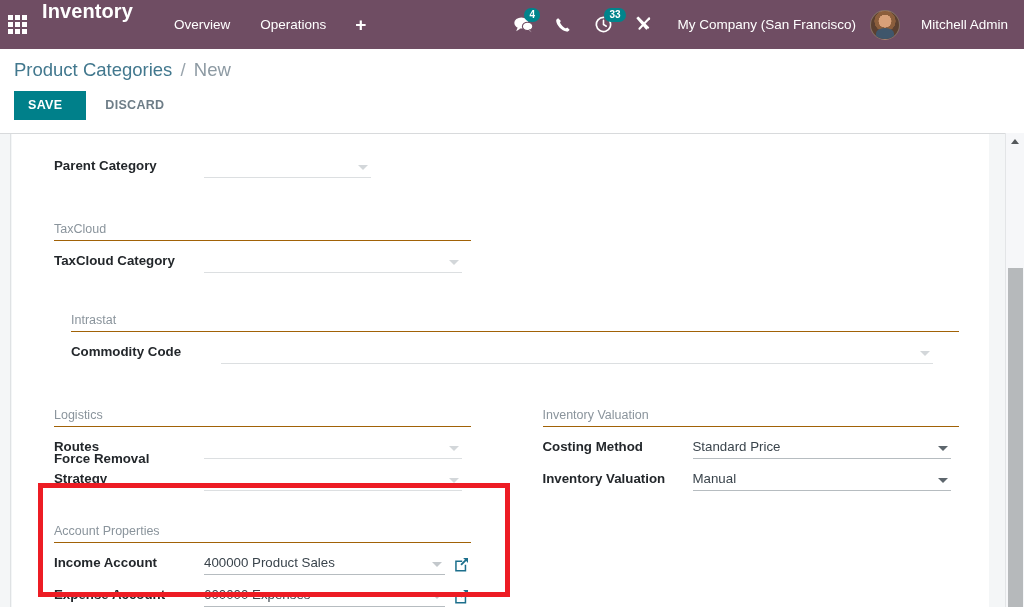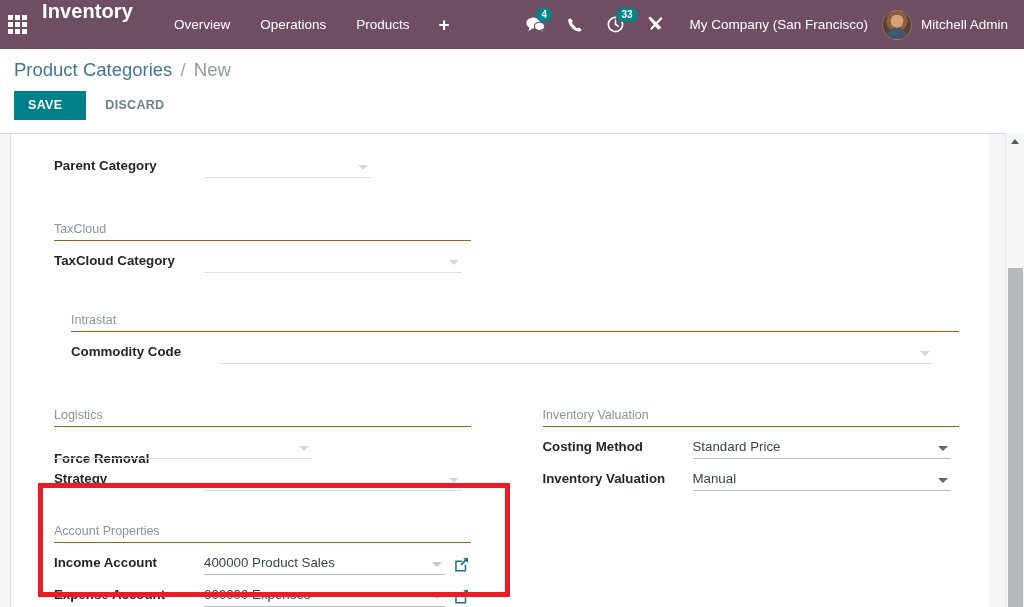--- a/index.html
+++ b/index.html
@@ -58,21 +58,21 @@
     position: absolute; top: 8px; left: 21px;
     background: #00848c; color: #fff;
     font-size: 10px; font-weight: bold;
     border-radius: 9px; padding: 1px 5px 2px 5px;
     line-height: 11px; min-width: 15px; text-align: center;
   }
   .company {
     font-size: 13.5px; padding: 0 14px; cursor: pointer;
     line-height: 49px;
   }
-  .usermenu { display: flex; align-items: center; cursor: pointer; padding-right: 6px; }
+  .usermenu { display: flex; align-items: center; cursor: pointer; padding-right: 6px; gap: 12px; }
   .avatar {
     width: 30px; height: 30px; border-radius: 50%;
     margin-right: 9px; overflow: hidden;
     background: radial-gradient(circle at 50% 36%, #d7a079 0 28%, #8b5e3c 29% 46%, #5b4030 47% 100%);
     position: relative; border: 1px solid rgba(255,255,255,.25);
   }
   .avatar::after {
     content:''; position:absolute; left:5px; right:5px; bottom:0; height:11px;
     background:#3f566b; border-radius:50% 50% 0 0;
   }
@@ -244,21 +244,20 @@
         <i></i>
         <i></i>
         <i></i>
     </div>
   </div>
 
   <div class="brand">Inventory</div>
 
   <div class="navitem">Overview</div>
   <div class="navitem">Operations</div>
-  <div class="navitem">Products</div>
   <div class="navplus">+</div>
 
   <div class="nav-right">
 
     <div class="sysicon">
       <svg width="19" height="17" viewBox="0 0 19 17" aria-hidden="true">
         <ellipse cx="7.4" cy="7" rx="7.1" ry="5.6" fill="#ffffff"></ellipse>
         <path d="M3.6 11.4 L2.2 15.2 L6.6 12.4 Z" fill="#ffffff"></path>
         <ellipse cx="13.6" cy="10.4" rx="5.2" ry="4.2" fill="#ffffff" stroke="#6f4d63" stroke-width="1.1"></ellipse>
         <path d="M16.4 13.7 L17.6 16.6 L14.2 14.6 Z" fill="#ffffff" stroke="#6f4d63" stroke-width="1"></path>
@@ -355,20 +354,21 @@
           </div>
         </div>
       </div>
 
       <div class="row2 blk-logistics">
 
         <div class="col">
           <div class="group-title">Logistics</div>
 
           <div class="field">
+            <div class="flabel">Routes</div>
             <div class="fctrl w-log">
               <span class="fvalue"></span>
               <span class="caret"></span>
             </div>
           </div>
 
           <div class="field">
             <div class="flabel">Force Removal Strategy</div>
             <div class="fctrl w-log">
               <span class="fvalue"></span>

